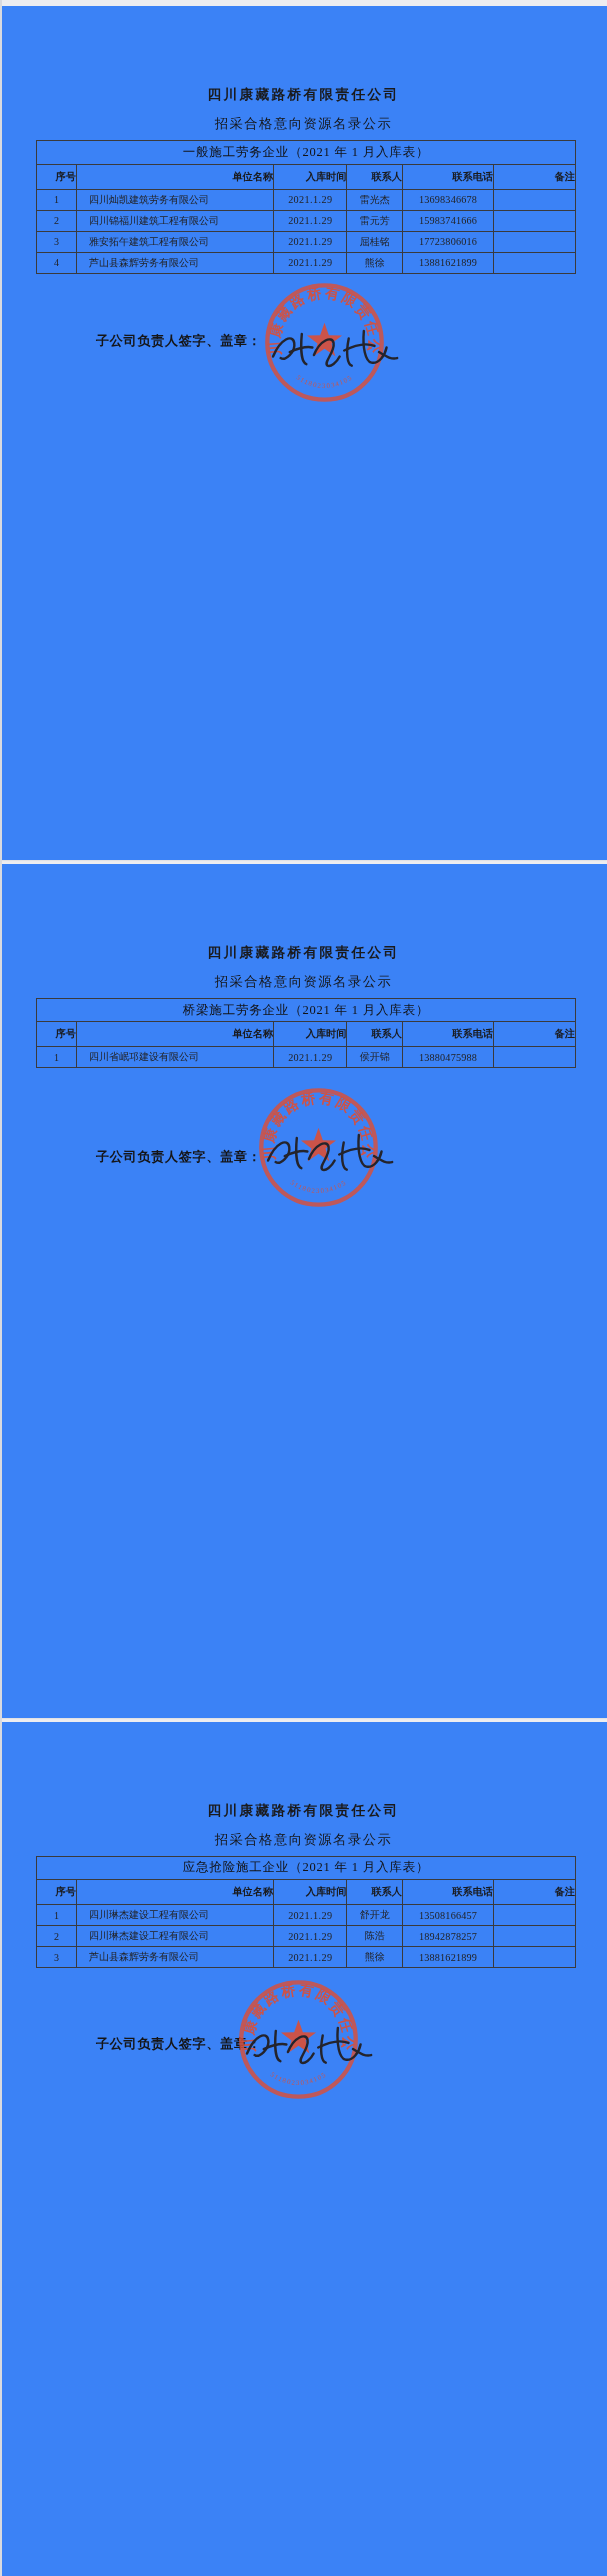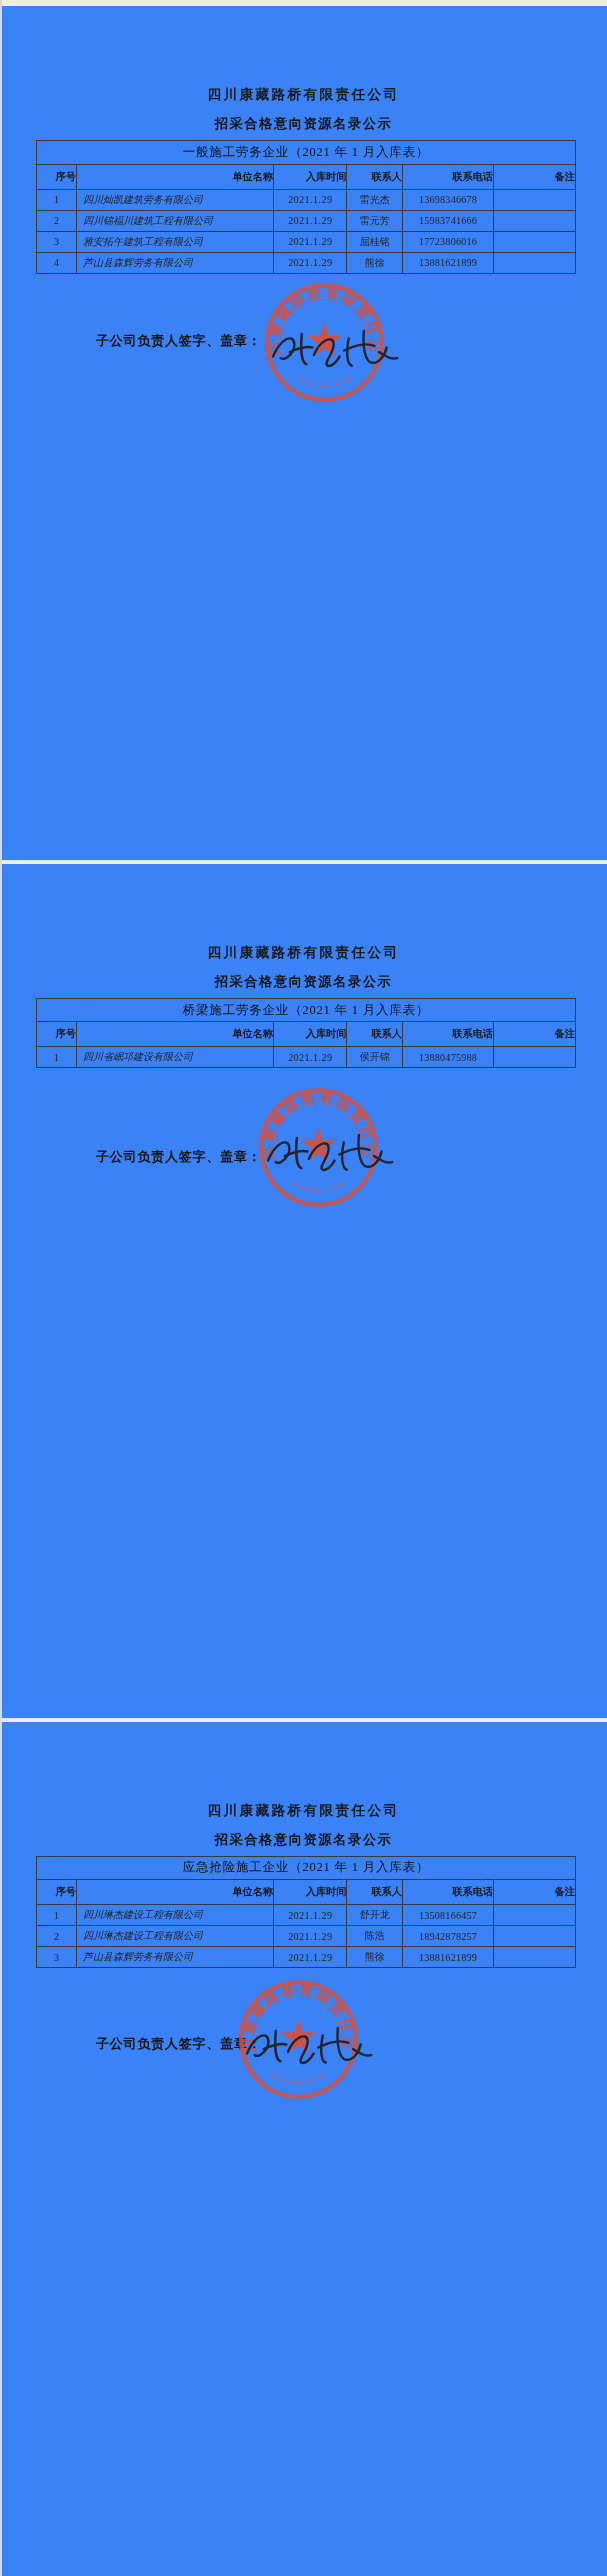--- a/index.html
+++ b/index.html
@@ -26,21 +26,21 @@
     margin-bottom: 3.8px;
     overflow: hidden;
   }
   .doc-title {
     position: absolute; top: 80px; left: 0; width: 100%;
     text-align: center; font-size: 13.7px; font-weight: 700; letter-spacing: 2.3px;
     color: #1a1a1c;
   }
   .doc-subtitle {
     position: absolute; top: 109px; left: 0; width: 100%;
-    text-align: center; font-size: 13.3px; font-weight: 700; letter-spacing: 1.5px;
+    text-align: center; font-size: 13.3px; font-weight: 400; letter-spacing: 1.5px;
     color: #161618;
   }
   table.roster {
     position: absolute; top: 134px; left: 36px; width: 540px;
     border-collapse: collapse; table-layout: fixed;
   }
   table.roster col.c1 { width: 7.4%; }
   table.roster col.c2 { width: 36.6%; }
   table.roster col.c3 { width: 13.6%; }
   table.roster col.c4 { width: 10.3%; }
@@ -55,21 +55,21 @@
     height: 23.5px; text-align: center;
     font-size: 12.5px; font-weight: 700; letter-spacing: 0.8px;
     color: #121214;
   }
   tr.head-row th {
     height: 25px; text-align: right;
     font-size: 10.2px; font-weight: 700; color: #1a1a1c;
   }
   tbody tr { height: 21px; }
   tbody td { font-size: 10px; color: #222224; text-align: center; }
-  tbody td.cell-name { text-align: left; padding-left: 6px; font-style: italic; }
+  tbody td.cell-name { text-align: left; padding-left: 12px; }
   tbody td.cell-date { font-size: 10.2px; letter-spacing: 0.4px; }
   tbody td.cell-phone { font-size: 10.2px; letter-spacing: 0.2px; }
   .sig-label {
     position: absolute; left: 96px;
     font-size: 13px; font-weight: 700; letter-spacing: 0.8px; color: #151517;
     white-space: nowrap;
   }
   .p1 .sig-label { top: 326px; }
   .p2 .sig-label { top: 284px; }
   .p3 .sig-label { top: 313px; }

